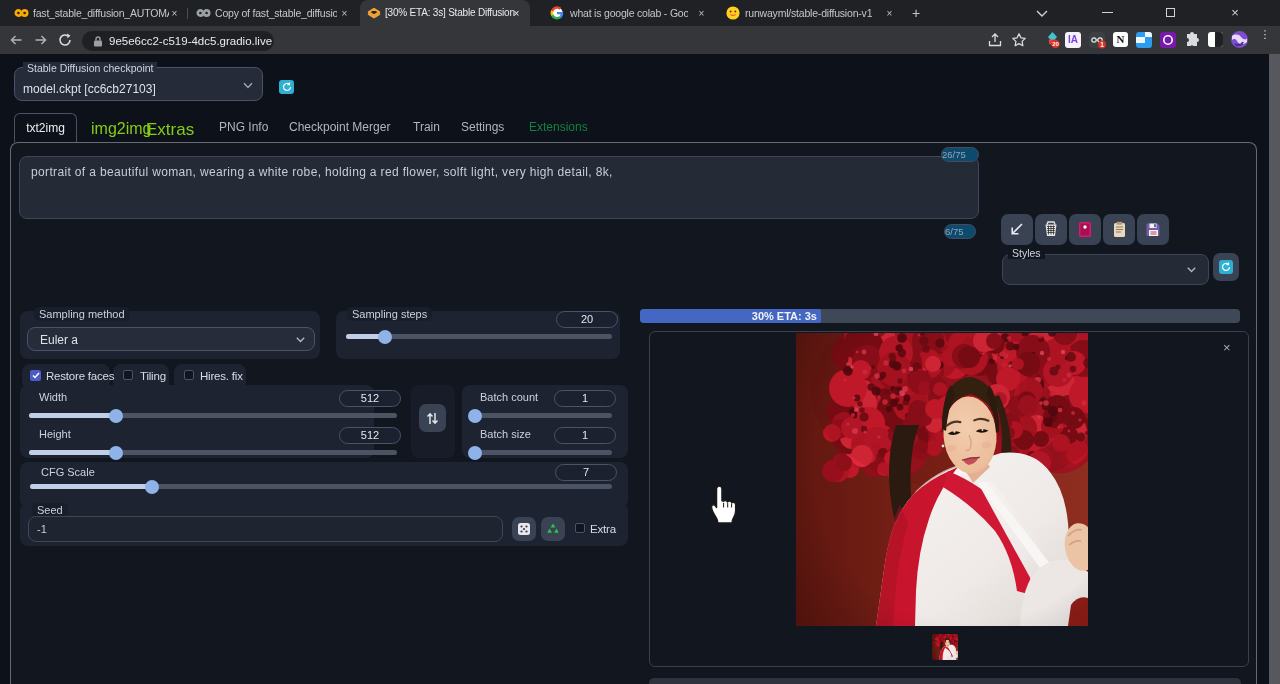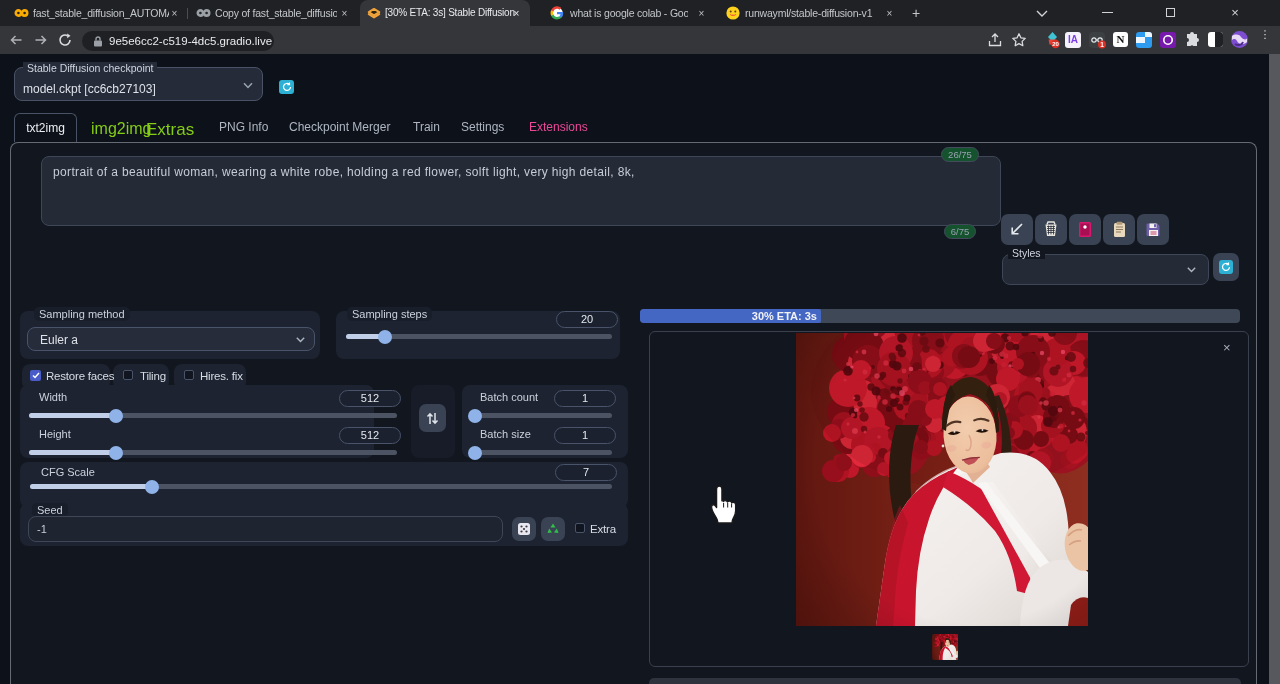--- a/index.html
+++ b/index.html
@@ -15,21 +15,21 @@
 .inp{background:#262c3a;border:1px solid #49536a;border-radius:8px}
 .dark{background:#242a36;border:1px solid #3e4657;border-radius:8px}
 .chip{background:#181e2a;border-radius:5px;padding:1px 5px}
 .btn{background:#3a4353;border-radius:7px}
 .track{height:5px;border-radius:3px;background:#4c5464}
 .fill{height:5px;border-radius:3px;background:#c0cee8}
 .thumb{width:14px;height:14px;border-radius:50%;background:#8fb2e8}
 .vbox{width:62px;height:17px;background:#1b212e;border:1px solid #49536a;border-radius:9px;color:#e4e8ee;font-size:11px;text-align:center;line-height:15px}
 .cbx{width:10px;height:10px;background:#10151f;border:1px solid #49536a;border-radius:2px}
 .ctext{font-size:11.5px;color:#d7dce5;letter-spacing:-.2px}
-.cnt{background:#14532d;border:1px solid #434b5c;border-radius:8px;color:#9aa2b0;font-size:9.5px;text-align:center;line-height:14px}
+.cnt{background:#0c4a6e;border:1px solid #434b5c;border-radius:8px;color:#9aa2b0;font-size:9.5px;text-align:left;line-height:14px}
 </style></head>
 <body>
 <svg width="0" height="0" style="position:absolute">
 <defs>
 <linearGradient id="bgG" x1="0" y1="0" x2="1" y2="0">
  <stop offset="0" stop-color="#601710"></stop>
         <stop offset=".5" stop-color="#7c2317"></stop>
         <stop offset="1" stop-color="#8e2e20"></stop>
 </linearGradient>
 <linearGradient id="robeG" x1="0" y1="0" x2="1" y2="1">
@@ -724,26 +724,26 @@
       </svg>
   </div>
 
   <div class="a" style="left:14px;top:59px;width:63px;height:29px;border:1px solid #4a5366;border-bottom:none;border-radius:6px 6px 0 0;background:#0d1119;z-index:3;color:#eceef2;font-size:12px;text-align:center;line-height:28px">txt2img</div>
   <div class="a" style="left:91px;top:66px;font-size:16px;color:#84cc16">img2img</div>
   <div class="a" style="left:146px;top:66px;font-size:17px;color:#84cc16">Extras</div>
   <div class="a" style="left:219px;top:66px;font-size:12px;color:#aeb6c2">PNG Info</div>
   <div class="a" style="left:289px;top:66px;font-size:12px;color:#aeb6c2">Checkpoint Merger</div>
   <div class="a" style="left:413px;top:66px;font-size:12px;color:#aeb6c2">Train</div>
   <div class="a" style="left:461px;top:66px;font-size:12px;color:#aeb6c2">Settings</div>
-  <div class="a" style="left:529px;top:66px;font-size:12px;color:#ec4899">Extensions</div>
+  <div class="a" style="left:529px;top:66px;font-size:12px;color:#15803d">Extensions</div>
 
   <div class="a" style="left:10px;top:88px;width:1247px;height:542px;border:1px solid #666b73;border-bottom:none;border-radius:8px 8px 0 0;background:#12161f">
   <div class="a" id="ct" style="left:0;top:0;width:1246px;height:541px">
 
-    <div class="a dark" style="left:30px;top:13px;width:960px;height:70px">
+    <div class="a dark" style="left:8px;top:13px;width:960px;height:63px">
       <div class="a" style="left:11px;top:8px;font-size:12px;color:#c7cdd8;letter-spacing:.35px">portrait of a beautiful woman, wearing a white robe, holding a red flower, solft light, very high detail, 8k,</div>
     </div>
     <div class="a cnt" style="left:930px;top:4px;width:38px;height:15px">26/75</div>
     <div class="a cnt" style="left:933px;top:81px;width:32px;height:15px">6/75</div>
 
     <div class="a btn" style="left:990px;top:71px;width:32px;height:31px">
       <svg class="a" style="left:8px;top:8px" width="15" height="15" viewBox="0 0 15 15">
             <path d="M13 2 4 11M3.2 5.5v6.3h6.3" fill="none" stroke="#e6e9ee" stroke-width="1.6"></path>
           </svg>
     </div>

